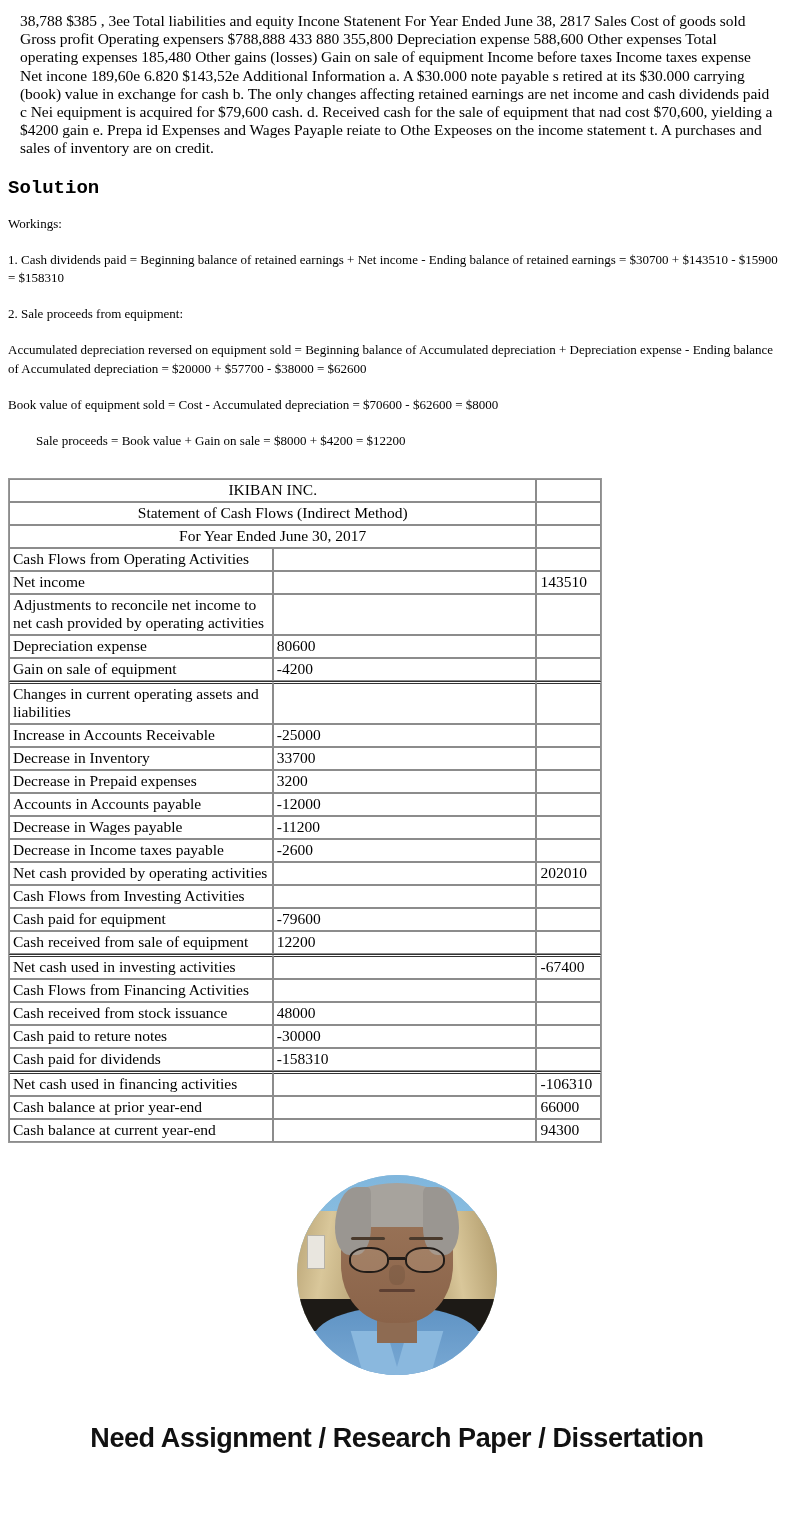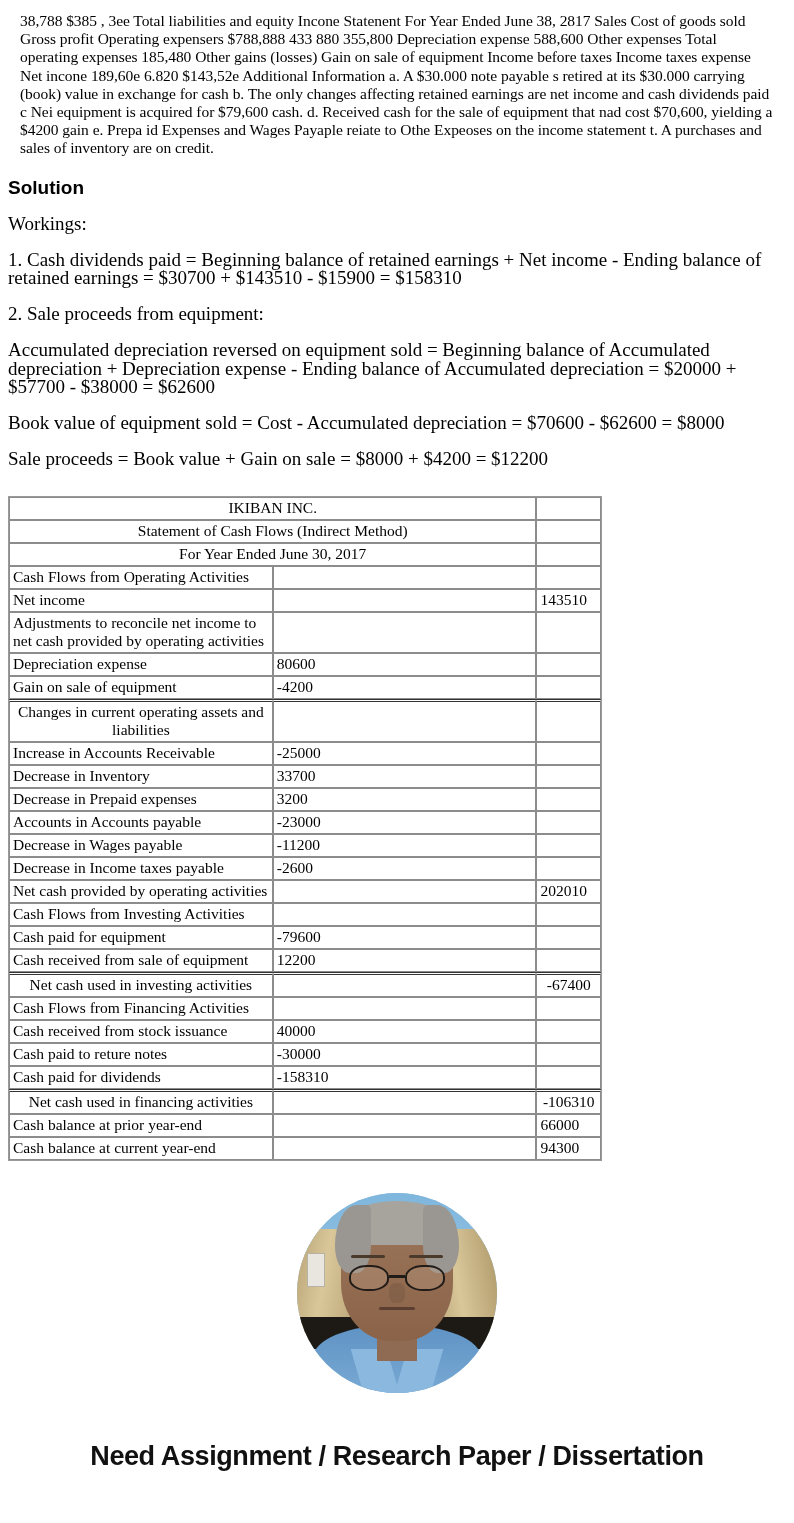--- a/index.html
+++ b/index.html
@@ -21,34 +21,34 @@
   }
   .q-para {
     margin: 12px;
     padding: 0;
     text-align: left;
     font-size: 15.5px;
     line-height: 18.2px;
     letter-spacing: -0.05px;
   }
   h2.solution-heading {
-    font-family: Liberation Sans, sans-serif;
+    font-family: Liberation Mono, monospace;
     font-size: 19px;
     font-weight: bold;
     margin: 20px 0 16px 0;
     padding: 0;
     line-height: 1.1;
   }
   .work-para {
     margin: 0 0 18px 0;
     padding: 0;
-    font-size: 19px;
+    font-size: 13px;
     line-height: 18.2px;
   }
-  .work-para:last-of-type { margin-bottom: 0; }
+  .work-para:last-of-type { margin-bottom: 0; margin-left: 28px; }
 
   
   .cf-wrap {
     margin-top: 28px;
     margin-bottom: 0;
   }
   table.cf {
     border-collapse: separate;
     border-spacing: 0;
     width: 594px;
@@ -70,21 +70,20 @@
   td.title-cell {
     text-align: center;
     border: 1px solid #8c8c8c;
   }
   td.blank-corner {
     border: none;
     background: #ffffff;
   }
   tr.thick-top > td {
     border-top: 3px double #333333;
-    text-align: center;
   }
 
   
   .avatar-wrap {
     width: 100%;
     display: flex;
     justify-content: center;
     margin-top: 32px;
   }
   .avatar {
@@ -266,21 +265,21 @@
             <td class="c2">33700</td>
             <td class="c3"></td>
           </tr>
           <tr>
             <td class="c1">Decrease in Prepaid expenses</td>
             <td class="c2">3200</td>
             <td class="c3"></td>
           </tr>
           <tr>
             <td class="c1">Accounts in Accounts payable</td>
-            <td class="c2">-23000</td>
+            <td class="c2">-12000</td>
             <td class="c3"></td>
           </tr>
           <tr>
             <td class="c1">Decrease in Wages payable</td>
             <td class="c2">-11200</td>
             <td class="c3"></td>
           </tr>
           <tr>
             <td class="c1">Decrease in Income taxes payable</td>
             <td class="c2">-2600</td>
@@ -311,21 +310,21 @@
             <td class="c2"></td>
             <td class="c3">-67400</td>
           </tr>
           <tr>
             <td class="c1">Cash Flows from Financing Activities</td>
             <td class="c2"></td>
             <td class="c3"></td>
           </tr>
           <tr>
             <td class="c1">Cash received from stock issuance</td>
-            <td class="c2">40000</td>
+            <td class="c2">48000</td>
             <td class="c3"></td>
           </tr>
           <tr>
             <td class="c1">Cash paid to reture notes</td>
             <td class="c2">-30000</td>
             <td class="c3"></td>
           </tr>
           <tr>
             <td class="c1">Cash paid for dividends</td>
             <td class="c2">-158310</td>

